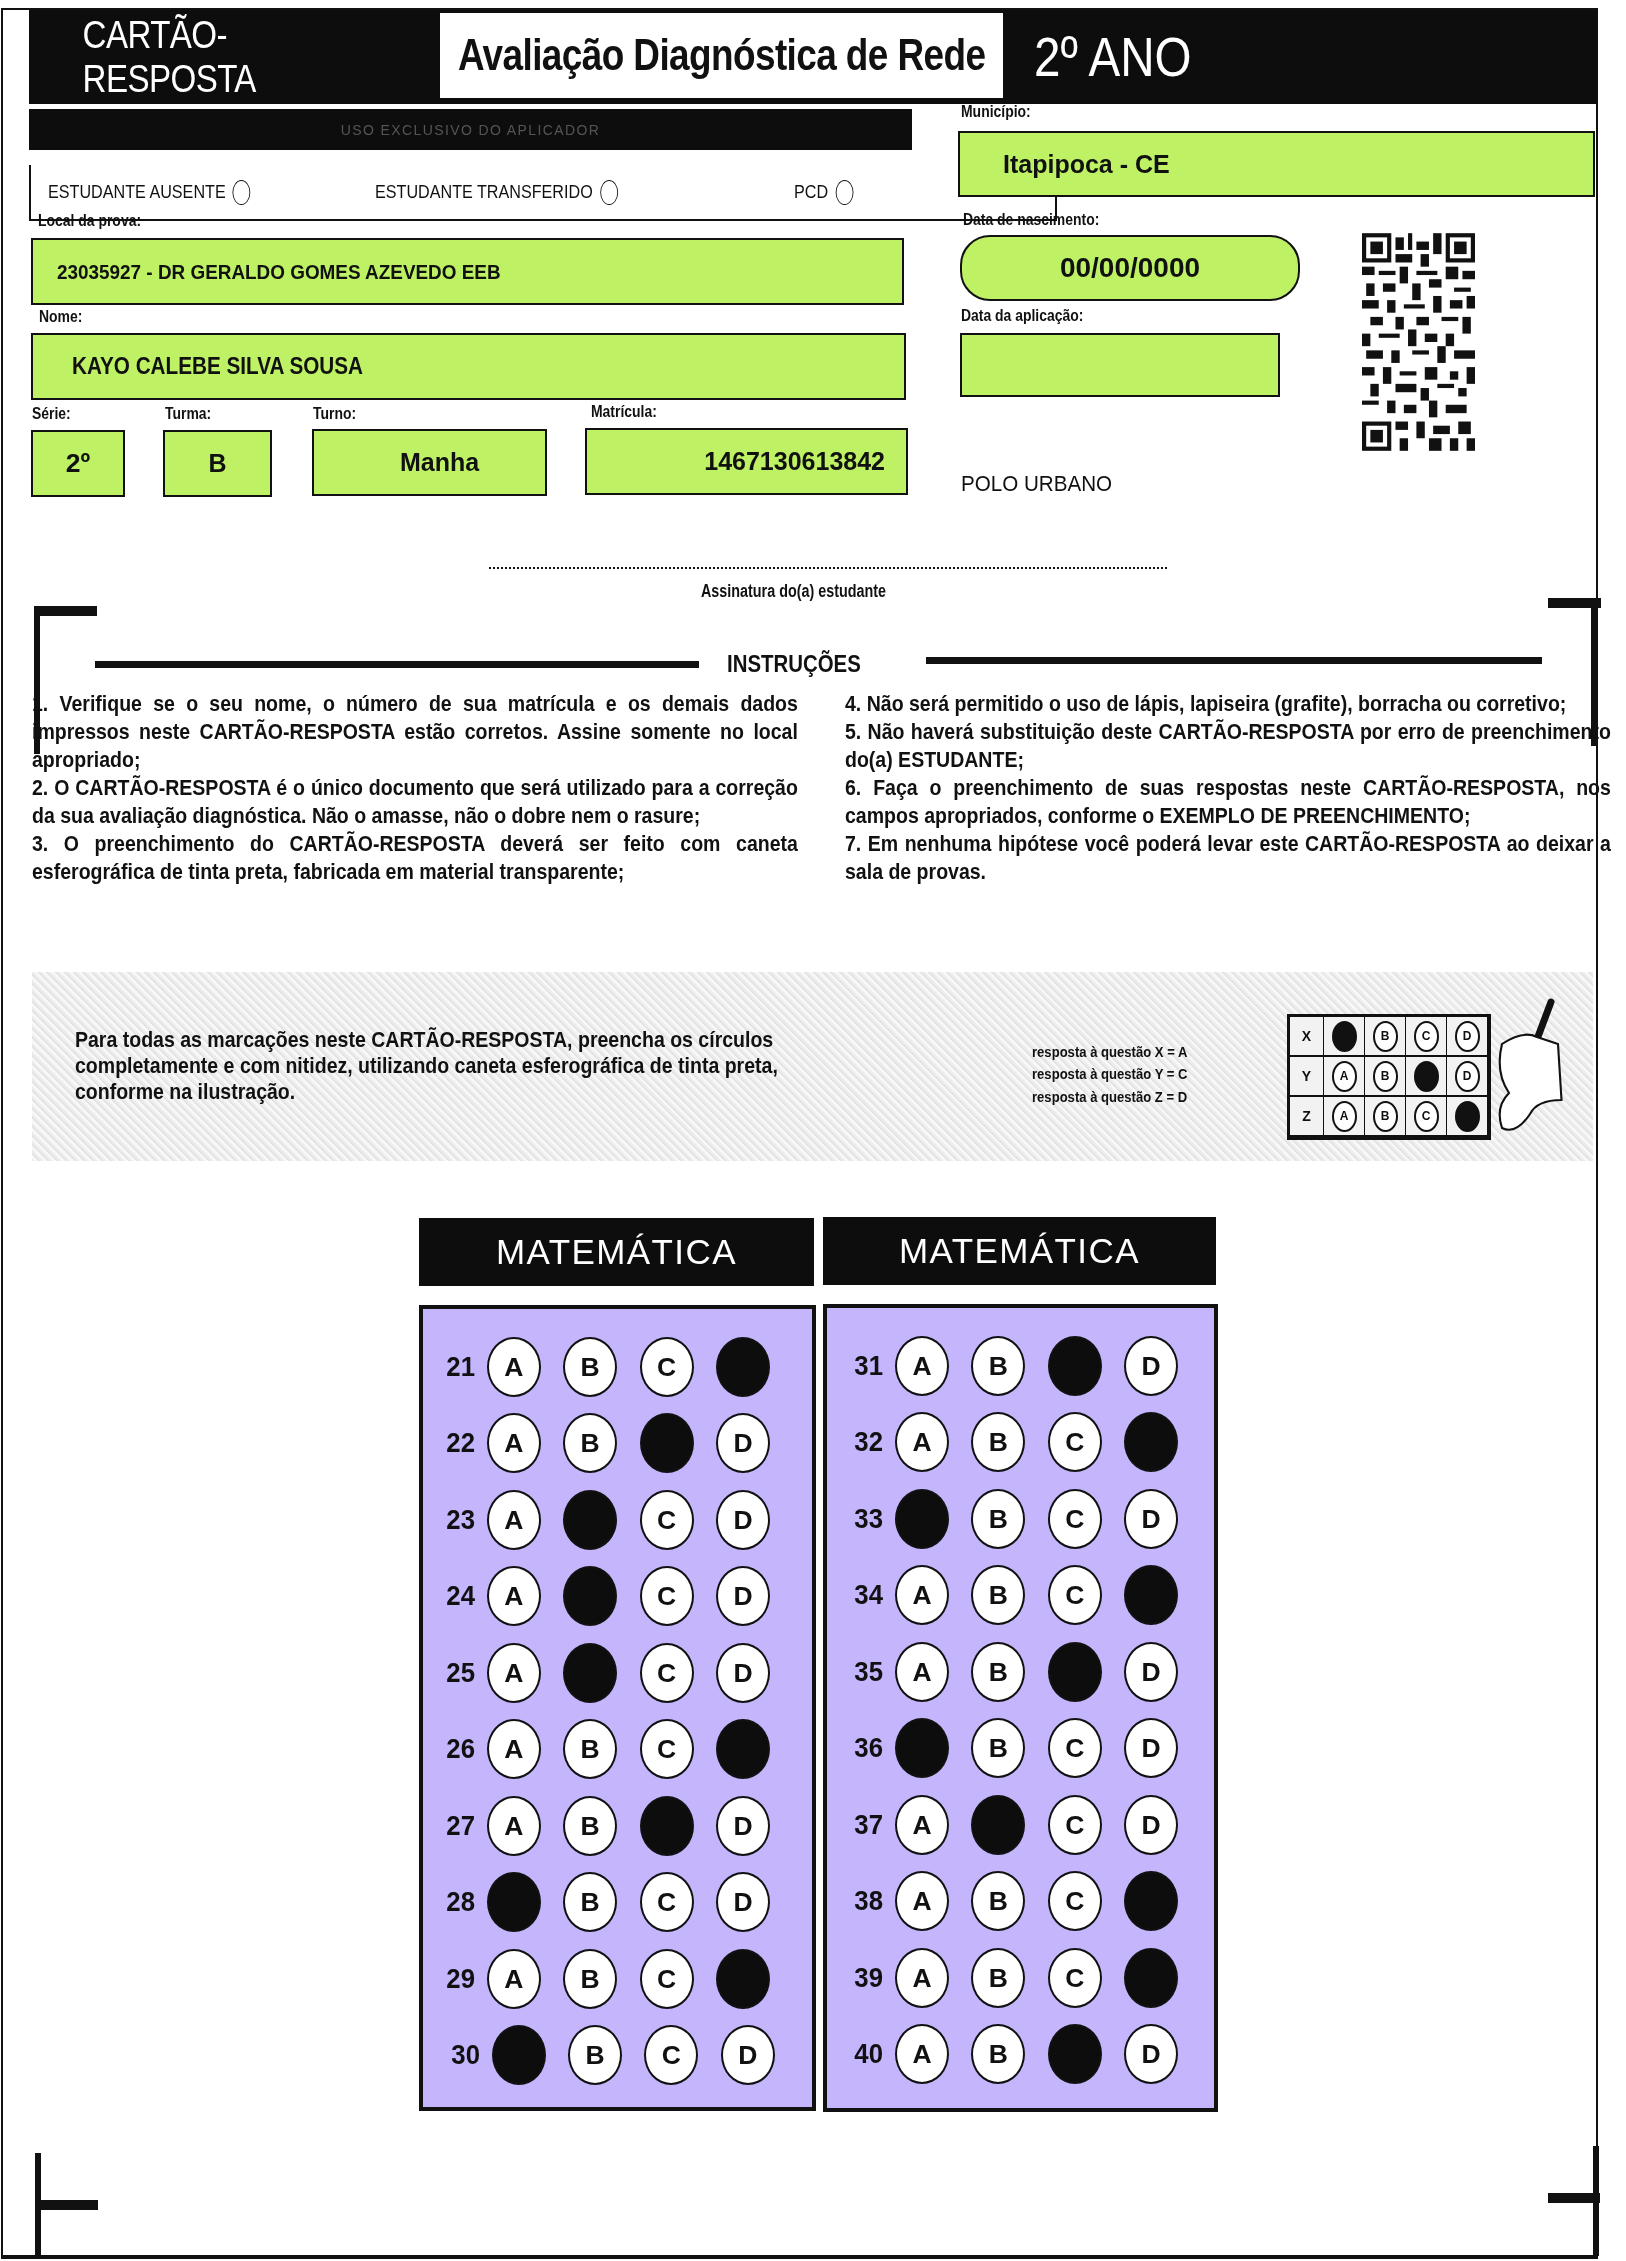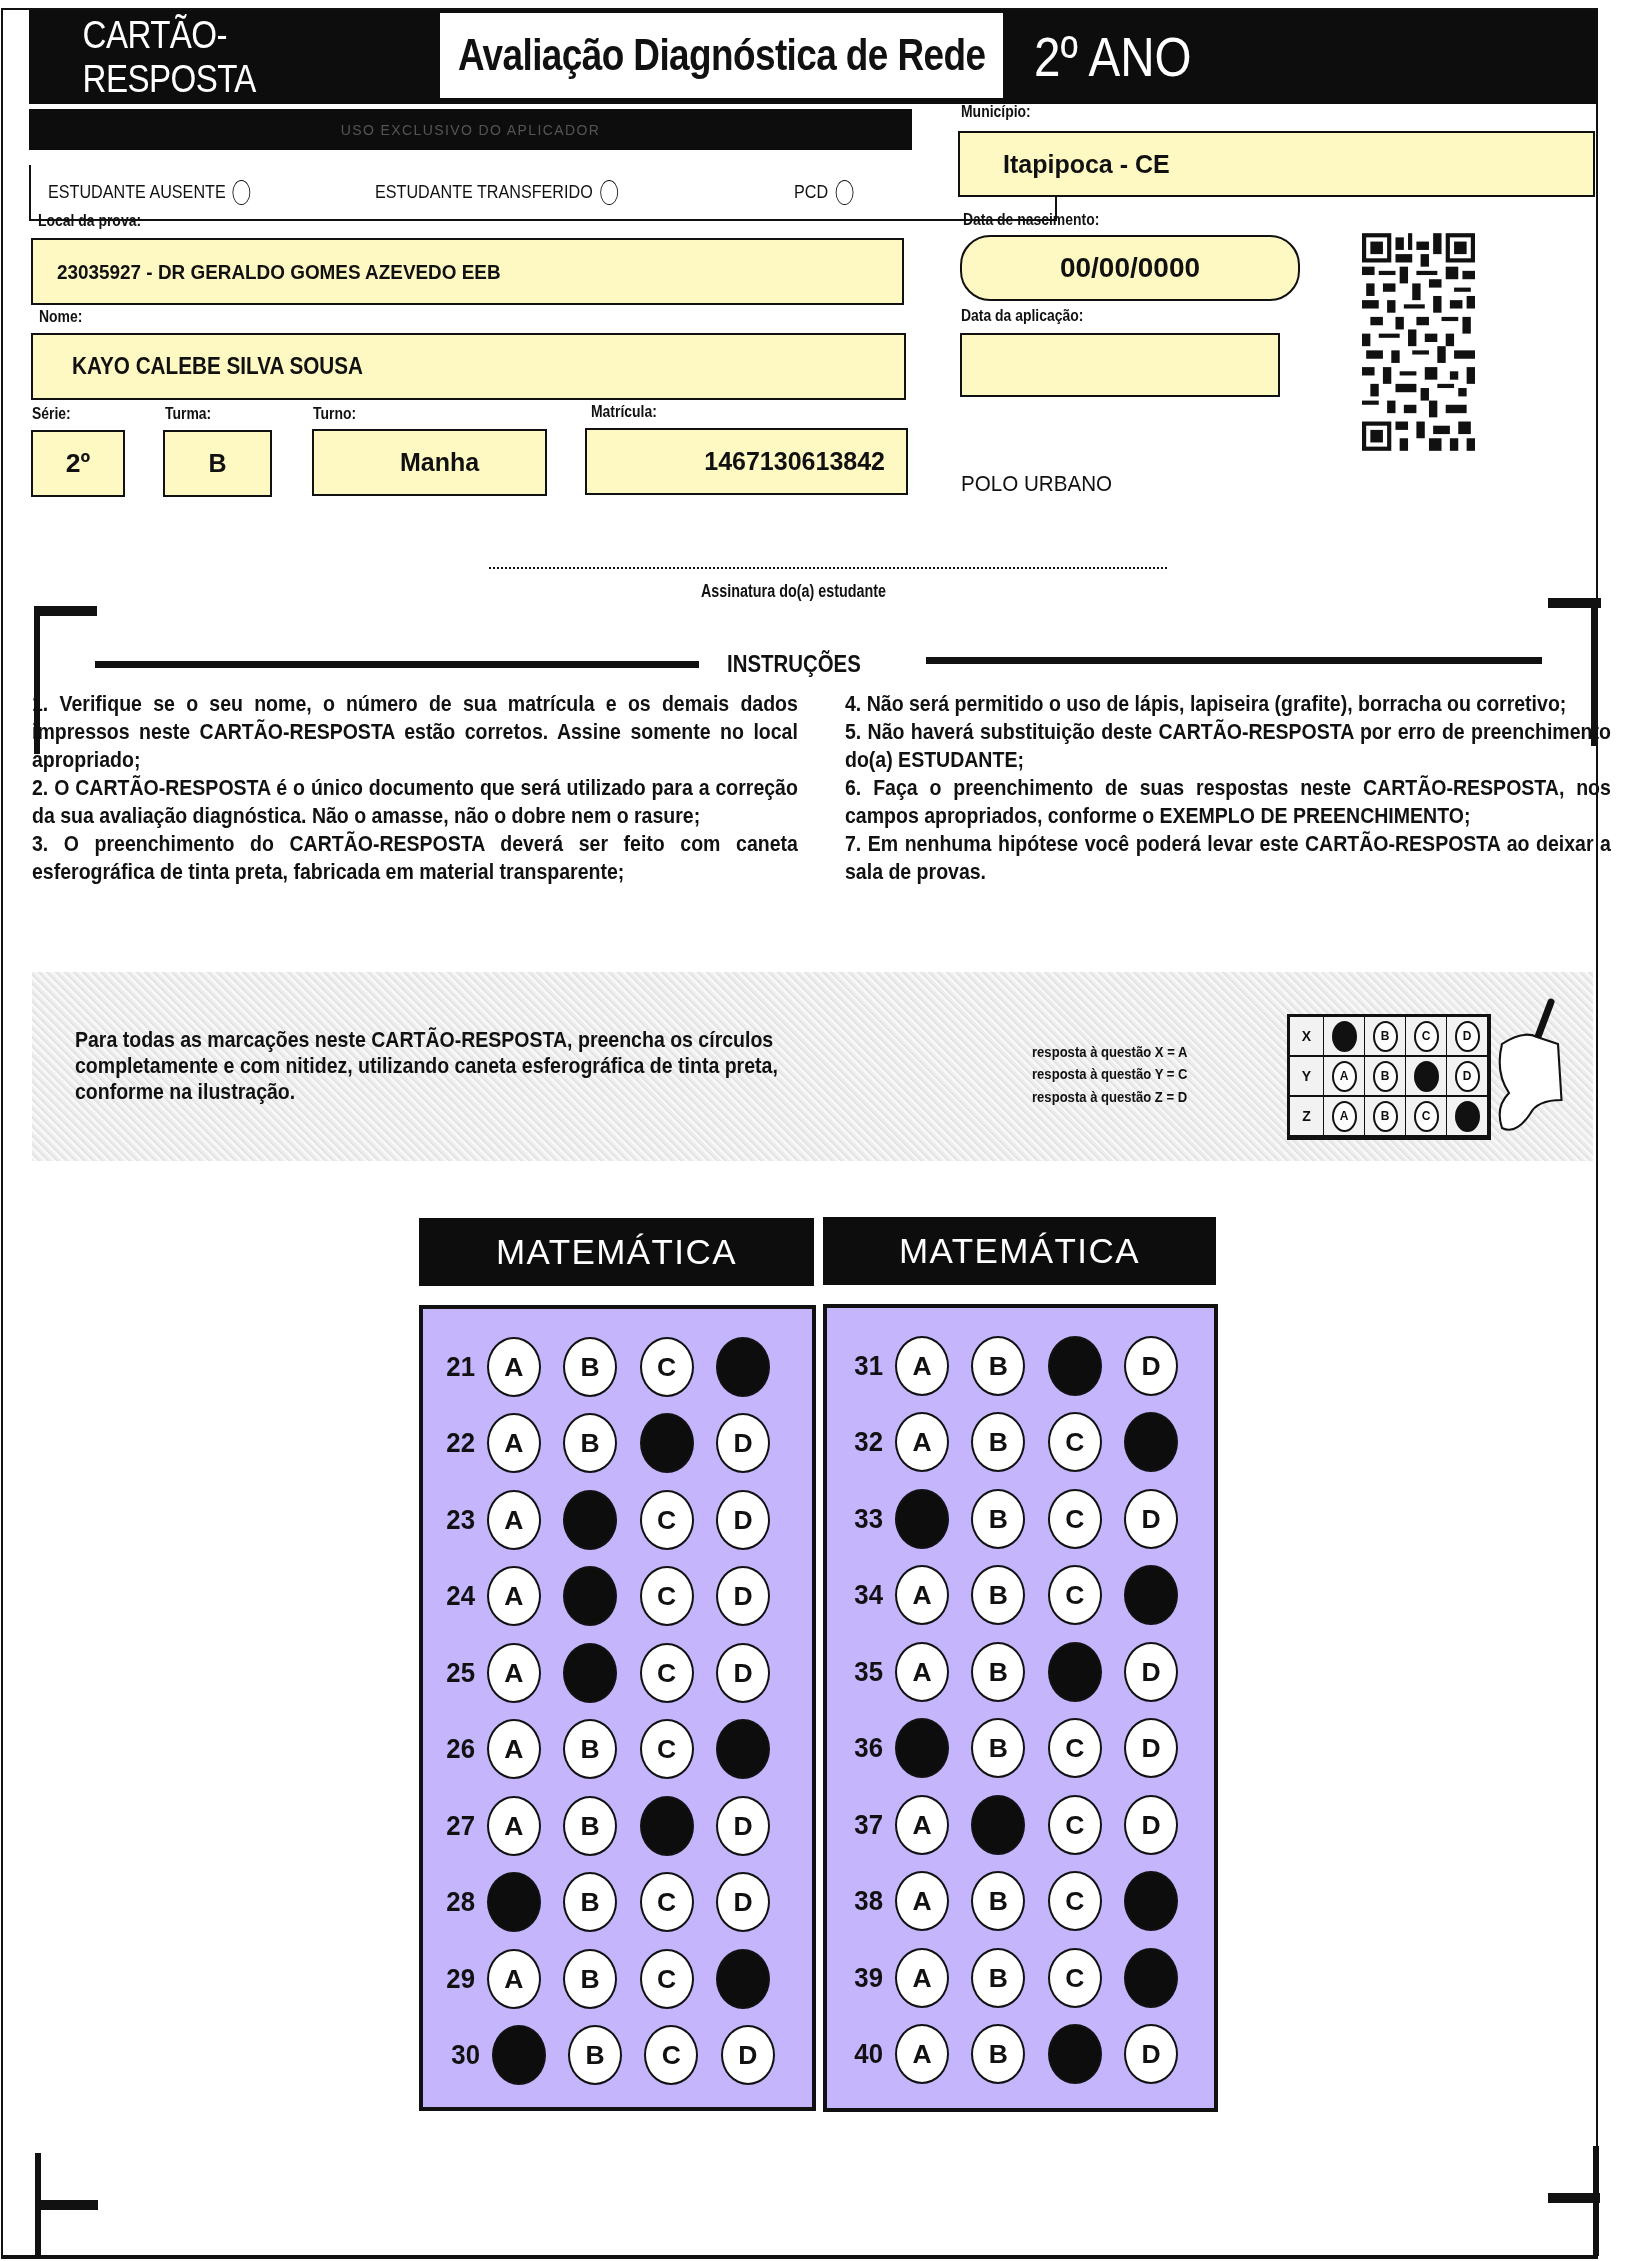--- a/index.html
+++ b/index.html
@@ -12,21 +12,21 @@
   .hdr-white { left: 440px; top: 12.6px; width: 563px; height: 85px; background: #fff; display: flex; align-items: center; justify-content: center; }
   .hdr-white span { font-size: 45px; font-weight: bold; transform: scaleX(0.82); display: inline-block; white-space: nowrap; letter-spacing: -0.7px; }
   .hdr-year { left: 1034px; top: 9.8px; width: 349px; height: 94px; display: flex; align-items: center; color: #fff; font-size: 56px; transform: scaleX(0.85); transform-origin: left center; }
 
   
   .aplic-band { left: 29px; top: 109px; width: 883px; height: 41px; background: #0d0d0d; color: #555; font-size: 14px; display: flex; align-items: center; justify-content: center; letter-spacing: 1.4px; }
   .aplic-box { left: 29px; top: 165px; width: 1028px; height: 56px; border: 2.8px solid #111; border-top: none; display: flex; align-items: center; font-size: 19px; }
   .radio { display: inline-block; width: 21px; height: 25px; border: 1.7px solid #111; border-radius: 50%; vertical-align: middle; margin-left: 8.4px; }
 
   .label { font-size: 17px; font-weight: bold; transform: scaleX(0.82); transform-origin: left center; white-space: nowrap; }
-  .field { border: 2.8px solid #111; background: #fef9c3; display: flex; align-items: center; }
+  .field { border: 2.8px solid #111; background: #bef264; display: flex; align-items: center; }
   .field span { font-size: 23px; font-weight: bold; white-space: nowrap; }
 
   
   .instr-title { left: 727px; top: 650px; font-size: 24px; font-weight: bold; transform: scaleX(0.85); transform-origin: left center; }
   .instr-col { font-size: 21.7px; font-weight: bold; line-height: 28px; text-align: justify; transform: scaleX(0.9); transform-origin: left top; }
   .instr-col p { margin: 0; }
 
   .bar { background: #111; }
 
   

